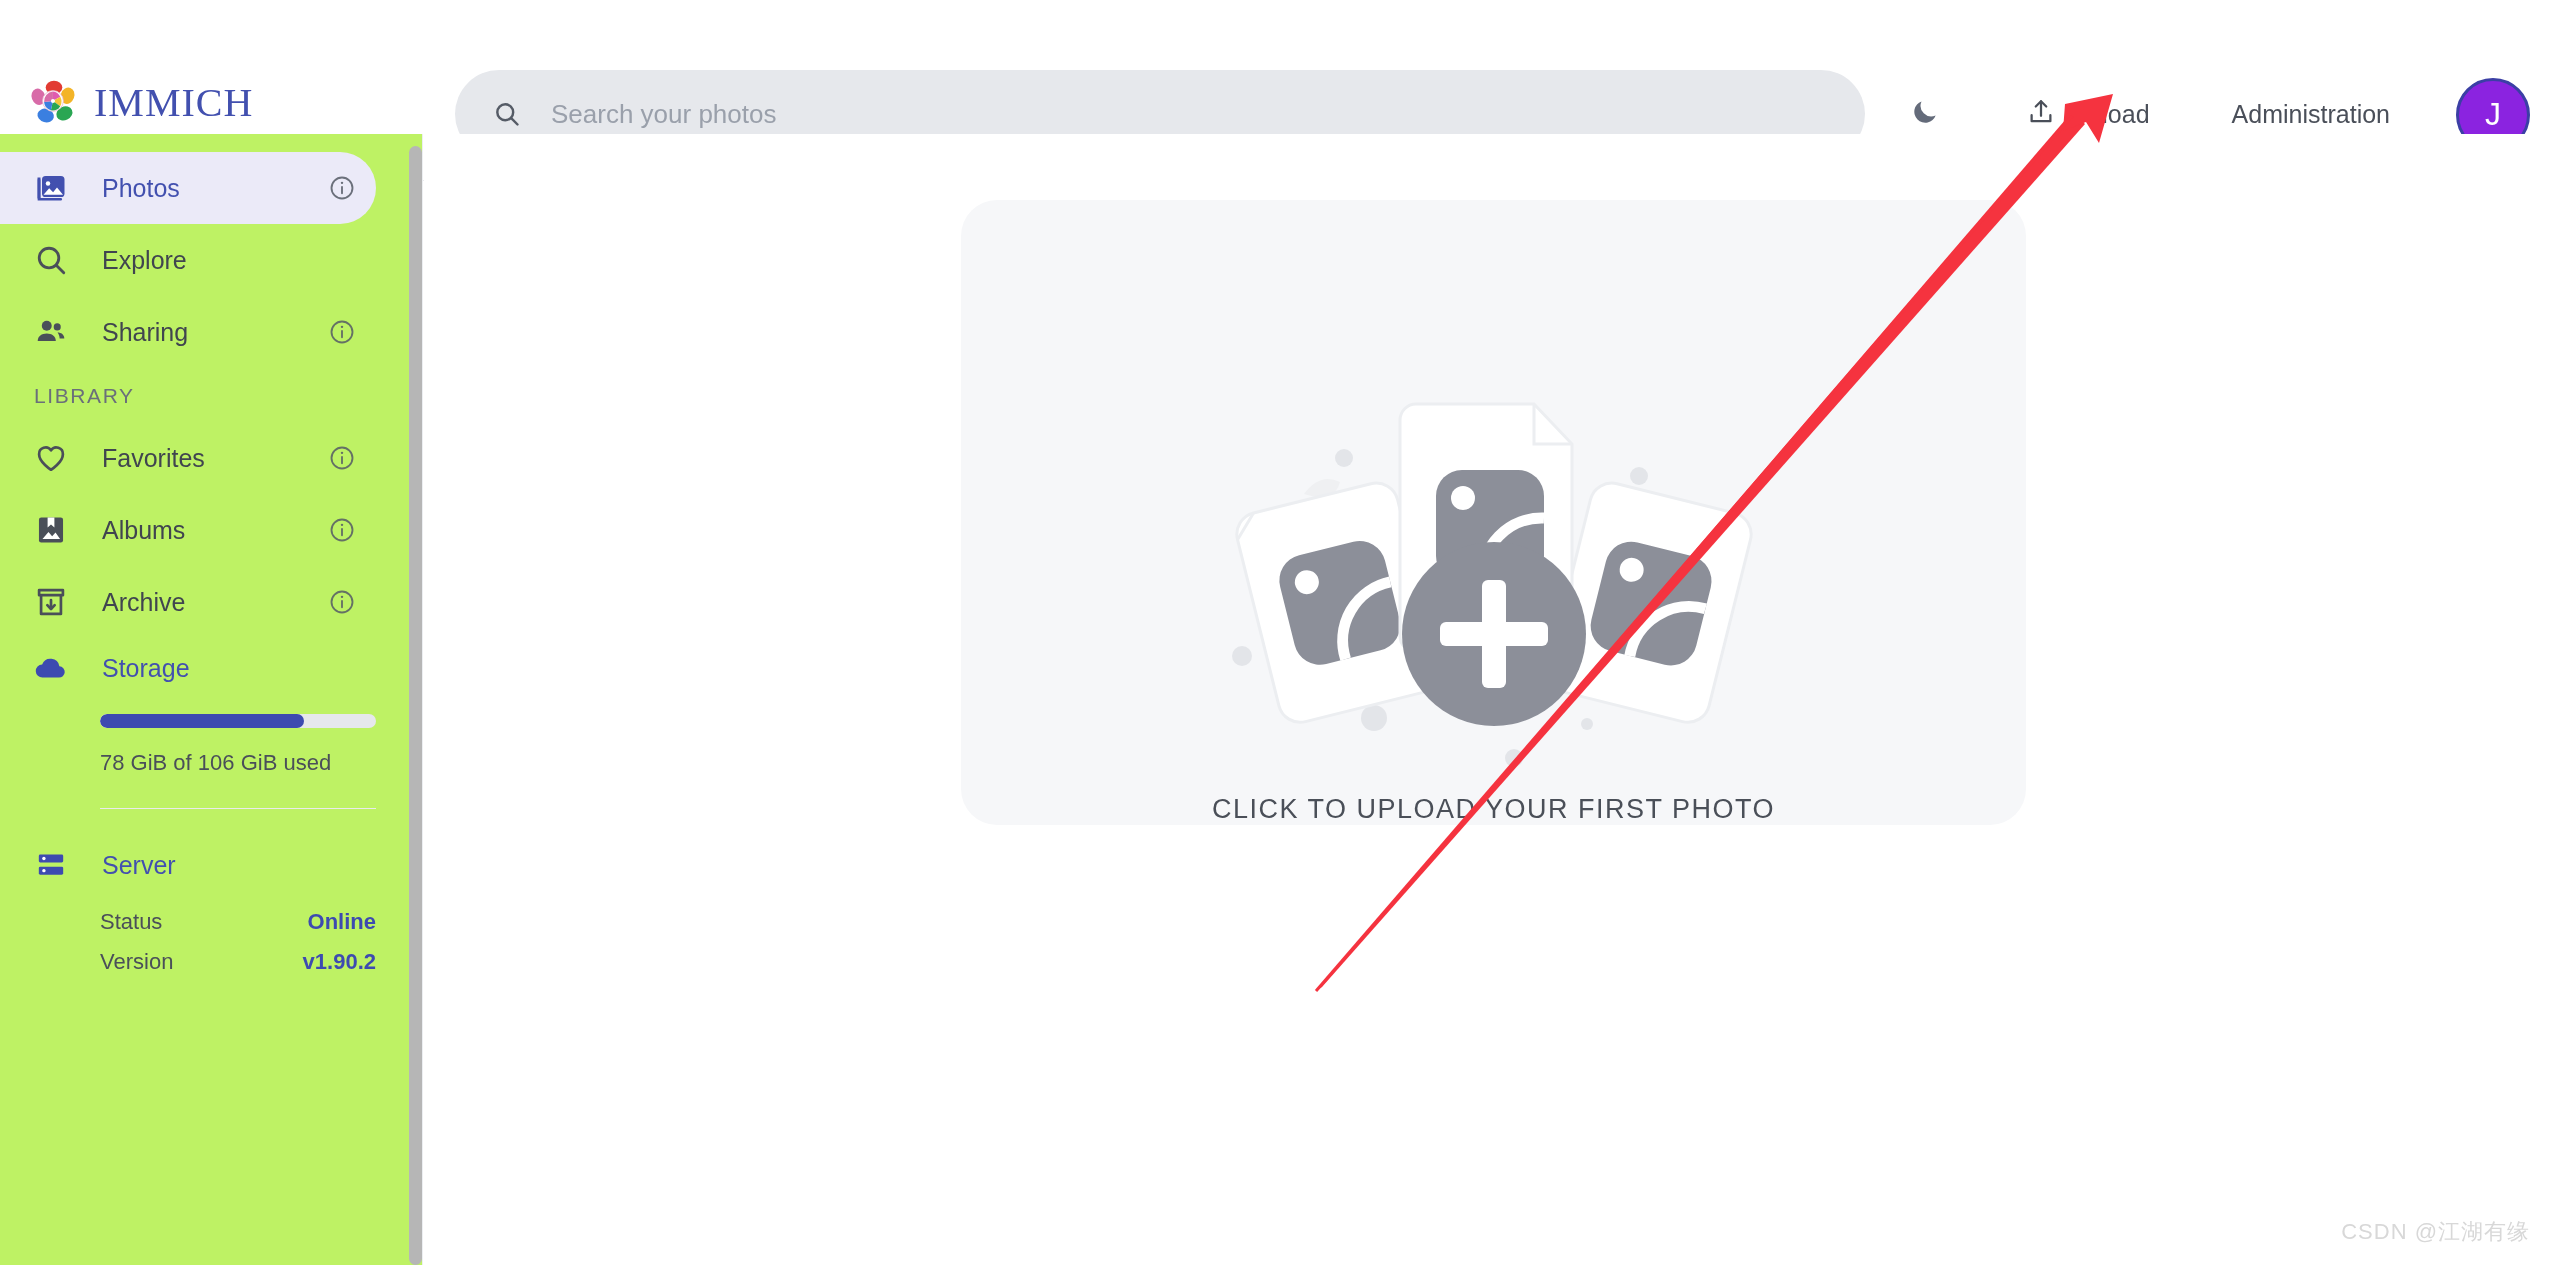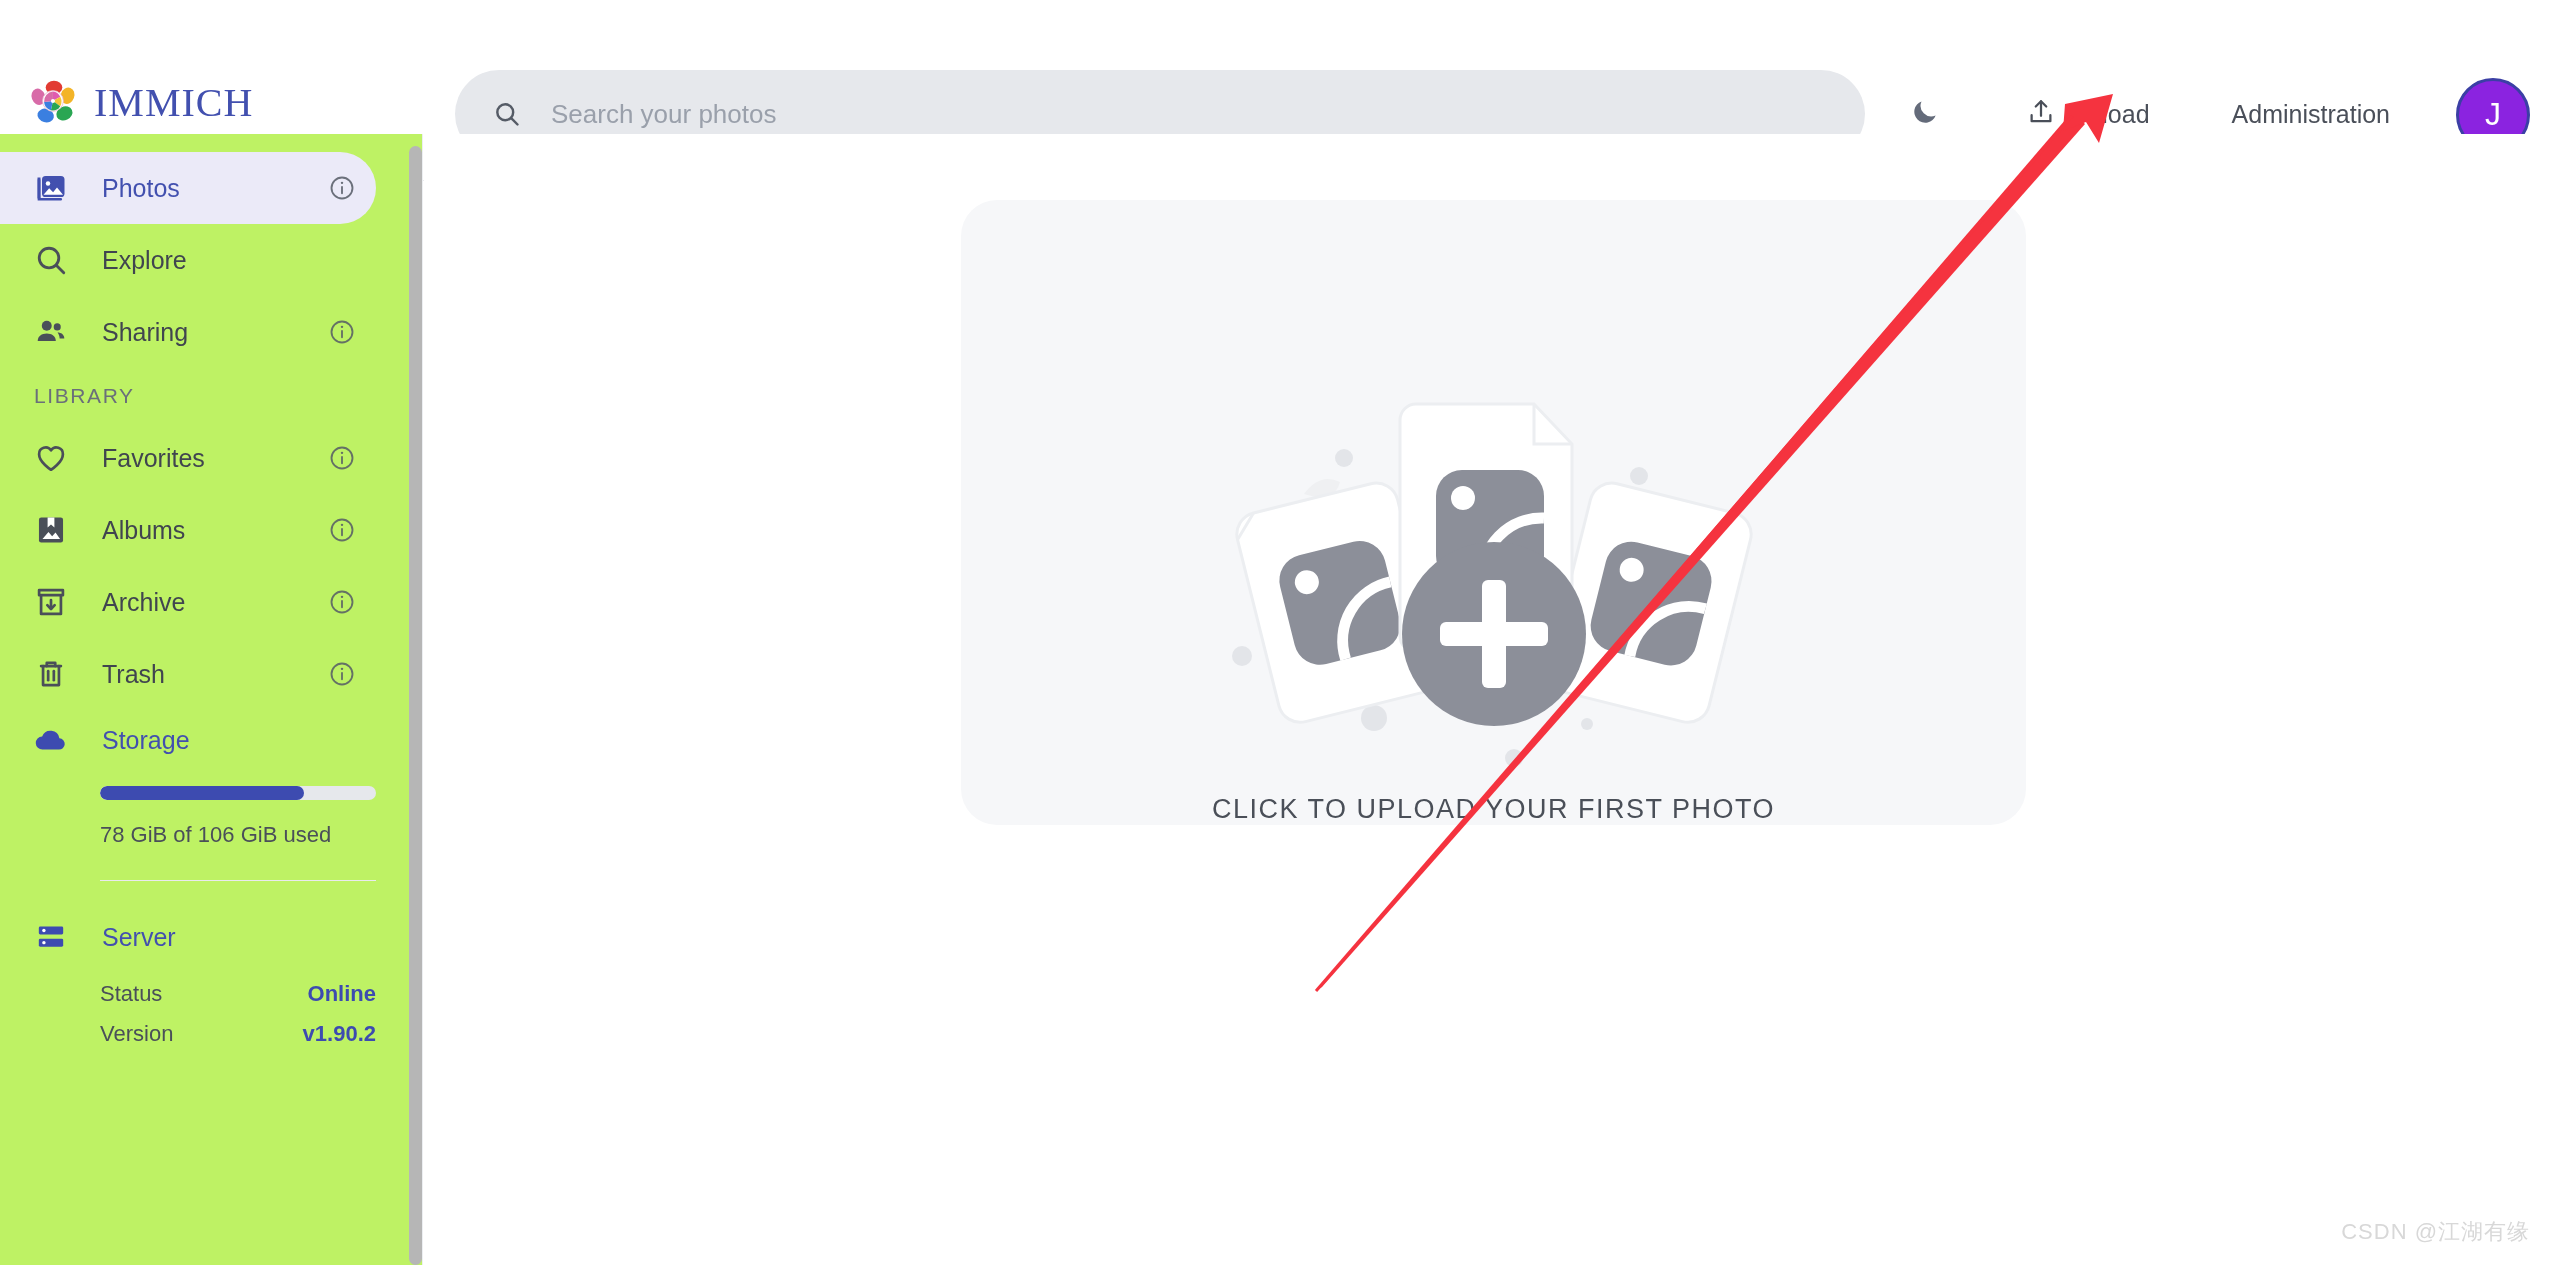--- a/index.html
+++ b/index.html
@@ -295,39 +295,20 @@
       <span class="lbl">Archive</span>
       <span class="info">
         <svg viewBox="0 0 24 24" width="28" height="28" fill="none" stroke="#555b66" stroke-width="1.6">
           <circle cx="12" cy="12" r="9"></circle>
             <line x1="12" y1="11" x2="12" y2="16.5" stroke-linecap="round"></line>
           <circle cx="12" cy="7.6" r="1.05" fill="#555b66" stroke="none"></circle>
         </svg>
       </span>
     </div>
 
-    <div class="nav-item">
-      <span class="ico">
-        <svg viewBox="0 0 24 24" width="34" height="34" fill="none" stroke="#4a4f59" stroke-width="1.9" stroke-linecap="round" stroke-linejoin="round">
-          <path d="M5 6.4h14"></path>
-            <path d="M9 6.4V4.2h6v2.2"></path>
-          <path d="M6.4 6.4v13.4h11.2V6.4"></path>
-          <path d="M10 10v6.4"></path>
-            <path d="M14 10v6.4"></path>
-        </svg>
-      </span>
-      <span class="lbl">Trash</span>
-      <span class="info">
-        <svg viewBox="0 0 24 24" width="28" height="28" fill="none" stroke="#555b66" stroke-width="1.6">
-          <circle cx="12" cy="12" r="9"></circle>
-            <line x1="12" y1="11" x2="12" y2="16.5" stroke-linecap="round"></line>
-          <circle cx="12" cy="7.6" r="1.05" fill="#555b66" stroke="none"></circle>
-        </svg>
-      </span>
-    </div>
 
     <div class="storage-block">
       <div class="storage-head">
         <span class="ico">
           <svg viewBox="0 0 24 24" width="36" height="36">
             <path d="M6.4 18.4a4.4 4.4 0 0 1-.3-8.8 6 6 0 0 1 11.5 1.2 3.8 3.8 0 0 1-.5 7.6z" fill="#3d4bb0"></path>
           </svg>
         </span>
         <span class="lbl">Storage</span>
       </div>

